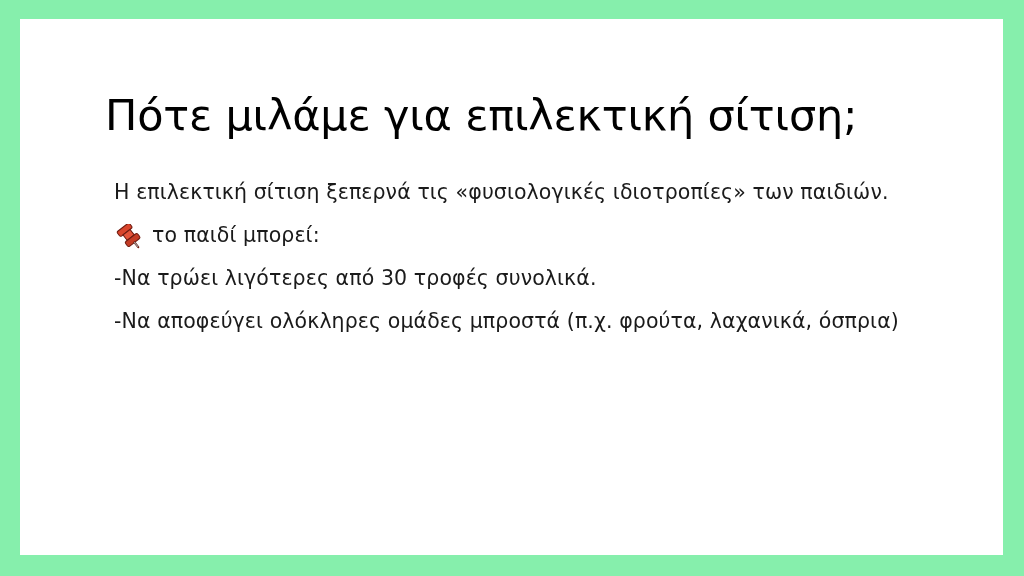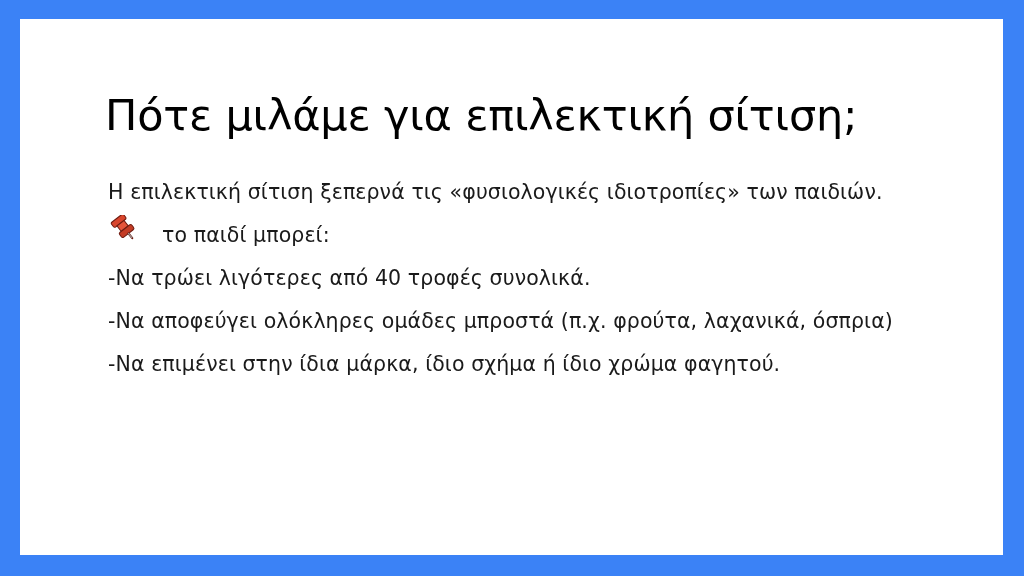--- a/index.html
+++ b/index.html
@@ -6,21 +6,21 @@
   html, body {
     margin: 0;
     padding: 0;
     background: #ffffff;
   }
 
   .slide {
     position: relative;
     width: 1024px;
     height: 576px;
-    background: #3b82f6;   
+    background: #86efac;   
     overflow: hidden;
     font-family: "DejaVu Sans", "Liberation Sans", sans-serif;
     box-sizing: border-box;
   }
 
   .slide-inner {
     position: absolute;
     left: 20px;
     top: 19px;
     width: 983px;
@@ -49,26 +49,26 @@
     width: 840px;
   }
 
   .body-line {
     font-size: 20.5px;
     font-weight: 400;
     line-height: 43px;
     color: #1a1a1a;
     letter-spacing: 0.1px;
     white-space: nowrap;
+    margin-left: 6px;
   }
 
   .body-line.with-icon {
     display: flex;
-    align-items: flex-start;
-    gap: 16px;
+    align-items: center;
   }
 
   .pin-icon {
     display: inline-block;
     width: 30px;
     height: 26px;
     margin-right: 8px;
     position: relative;
     top: 1px;
     flex: 0 0 auto;
@@ -105,24 +105,23 @@
               <rect x="12.5" y="9" width="11" height="8.5" fill="#e4543a" stroke="#6e1b10" stroke-width="1.3"></rect>
               <rect x="8.5" y="17.5" width="19" height="7.5" rx="2.2" fill="#c43c25" stroke="#6e1b10" stroke-width="1.3"></rect>
               <path d="M18 25 L18 32.5" stroke="#6e1b10" stroke-width="2.6" stroke-linecap="round" fill="none"></path>
               <path d="M18 25 L18 31.6" stroke="#9b9b9b" stroke-width="1.4" stroke-linecap="round" fill="none"></path>
             </g>
           </svg>
         </span>
         <span class="pin-text">το παιδί μπορεί:</span>
       </div>
 
-      <div class="body-line">-Να τρώει λιγότερες από 40 τροφές συνολικά.</div>
+      <div class="body-line">-Να τρώει λιγότερες από 30 τροφές συνολικά.</div>
 
       <div class="body-line">-Να αποφεύγει ολόκληρες ομάδες μπροστά (π.χ. φρούτα, λαχανικά, όσπρια)</div>
 
-      <div class="body-line">-Να επιμένει στην ίδια μάρκα, ίδιο σχήμα ή ίδιο χρώμα φαγητού.</div>
 
 
     </div>
 
   </div>
 
 </div>
 
 </body></html>

